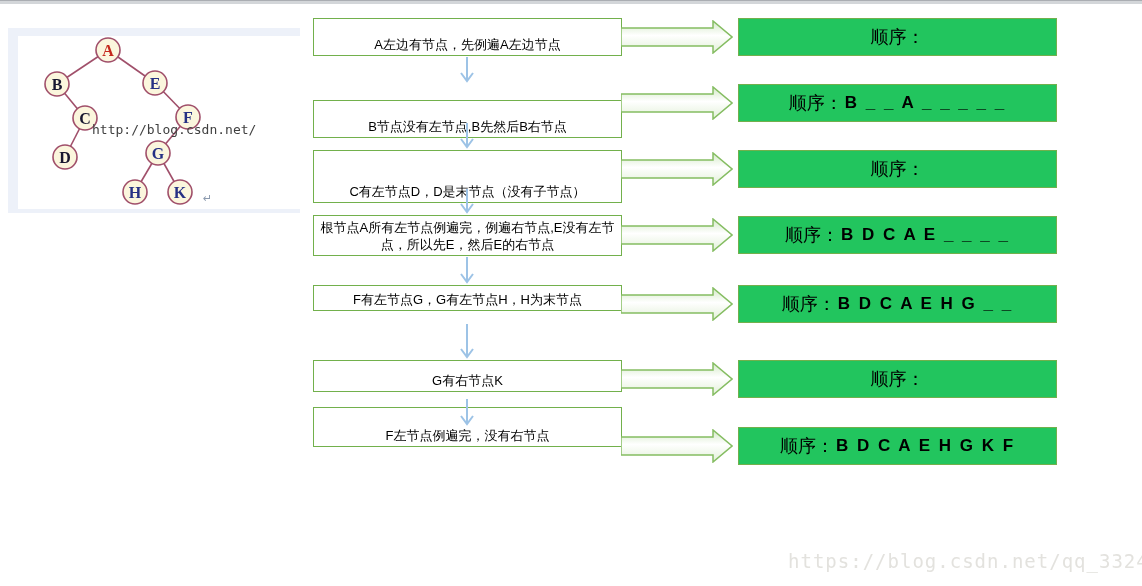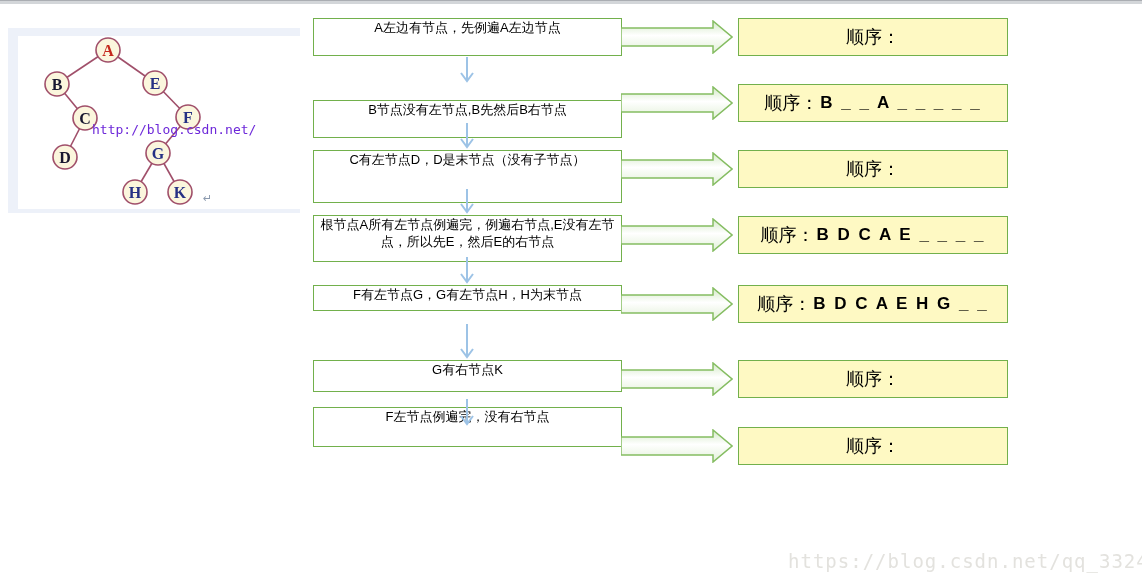--- a/index.html
+++ b/index.html
@@ -13,30 +13,30 @@
     font-family:"Liberation Sans","DejaVu Sans",sans-serif;overflow:hidden;
   }
   .top-bar{position:absolute;left:0;top:0;width:1142px;height:4px;background:#d3d6d9;border-top:1px solid #aaadb2;}
   
   .tree-panel{position:absolute;left:8px;top:28px;width:292px;height:185px;background:#edf1f9;}
   .tree-panel .photo{position:absolute;left:10px;top:8px;right:0;bottom:4px;background:#ffffff;}
   .tree-svg{position:absolute;left:0;top:0;width:292px;height:185px;}
   .tree-edge{stroke:#a04f6a;stroke-width:1.6;}
   .tree-node-circle{fill:#fbf6dd;stroke:#a04f6a;stroke-width:1.6;}
   .tree-node-label{font-family:"Liberation Serif","DejaVu Serif",serif;font-weight:bold;font-size:16px;text-anchor:middle;}
-  .tree-watermark{position:absolute;left:84px;top:94px;font-family:"DejaVu Sans Mono",monospace;font-size:13px;color:#6d28d9;white-space:nowrap;}
+  .tree-watermark{position:absolute;left:84px;top:94px;font-family:"DejaVu Sans Mono",monospace;font-size:13px;color:#404040;white-space:nowrap;}
   .return-mark{position:absolute;left:195px;top:164px;font-size:11px;color:#8b9aae;}
   
   .step-box{
     position:absolute;left:313px;width:309px;border:1.5px solid var(--green);background:#ffffff;
-    display:flex;align-items:flex-start;justify-content:center;text-align:center;
+    display:flex;align-items:flex-end;justify-content:center;text-align:center;
     font-size:13px;color:#000;line-height:1.3;padding:1px 6px;
   }
   .result-box{
-    position:absolute;left:738px;width:270px;height:38px;border:1.5px solid var(--green);background:#fef9c3;
+    position:absolute;left:738px;width:319px;height:38px;border:1.5px solid var(--green);background:#22c55e;
     display:flex;align-items:center;justify-content:center;white-space:nowrap;
   }
   .result-box .prefix{font-family:"Liberation Serif","DejaVu Serif",serif;font-size:18px;color:#000;}
   .result-box .seq{font-size:17px;font-weight:bold;letter-spacing:2px;color:#000;margin-left:2px;}
   .block-arrow{position:absolute;left:621px;width:112px;height:34px;}
   .block-arrow polygon{fill:url(#ag);stroke:var(--arrow-green);stroke-width:1.5;}
   .down-arrow{position:absolute;left:459px;width:16px;}
   .down-arrow line,.down-arrow polyline{stroke:var(--blue-arrow);stroke-width:2;fill:none;}
   .bottom-watermark{
     position:absolute;left:788px;top:550px;font-family:"DejaVu Sans Mono",monospace;
@@ -94,21 +94,21 @@
 
 <div class="step-box" style="top:18px;height:38px">
     <span>A左边有节点，先例遍A左边节点</span>
   </div>
 <div class="step-box" style="top:100px;height:38px">
     <span>B节点没有左节点,B先然后B右节点</span>
   </div>
 <div class="step-box" style="top:150px;height:53px">
     <span>C有左节点D，D是末节点（没有子节点）</span>
   </div>
-<div class="step-box" style="top:215px;height:47px">
+<div class="step-box" style="top:215px;height:41px">
     <span>根节点A所有左节点例遍完，例遍右节点,E没有左节点，所以先E，然后E的右节点</span>
   </div>
 <div class="step-box" style="top:285px;height:26px">
     <span>F有左节点G，G有左节点H，H为末节点</span>
   </div>
 <div class="step-box" style="top:360px;height:32px">
     <span>G有右节点K</span>
   </div>
 <div class="step-box" style="top:407px;height:40px">
     <span>F左节点例遍完，没有右节点</span>
@@ -130,20 +130,21 @@
   </div>
 <div class="result-box" style="top:285px">
     <span class="prefix">顺序：</span>
     <span class="seq">B D C A E H G _ _</span>
   </div>
 <div class="result-box" style="top:360px">
     <span class="prefix">顺序：</span>
   </div>
 <div class="result-box" style="top:427px">
     <span class="prefix">顺序：</span>
+    <span class="seq">B D C A E H G K F</span>
   </div>
 
 <svg class="block-arrow" style="top:20px" viewBox="0 0 112 34">
     <polygon points="0,8 92,8 92,1 111,17 92,33 92,26 0,26"></polygon>
   </svg>
 <svg class="block-arrow" style="top:86px" viewBox="0 0 112 34">
     <polygon points="0,8 92,8 92,1 111,17 92,33 92,26 0,26"></polygon>
   </svg>
 <svg class="block-arrow" style="top:152px" viewBox="0 0 112 34">
     <polygon points="0,8 92,8 92,1 111,17 92,33 92,26 0,26"></polygon>

